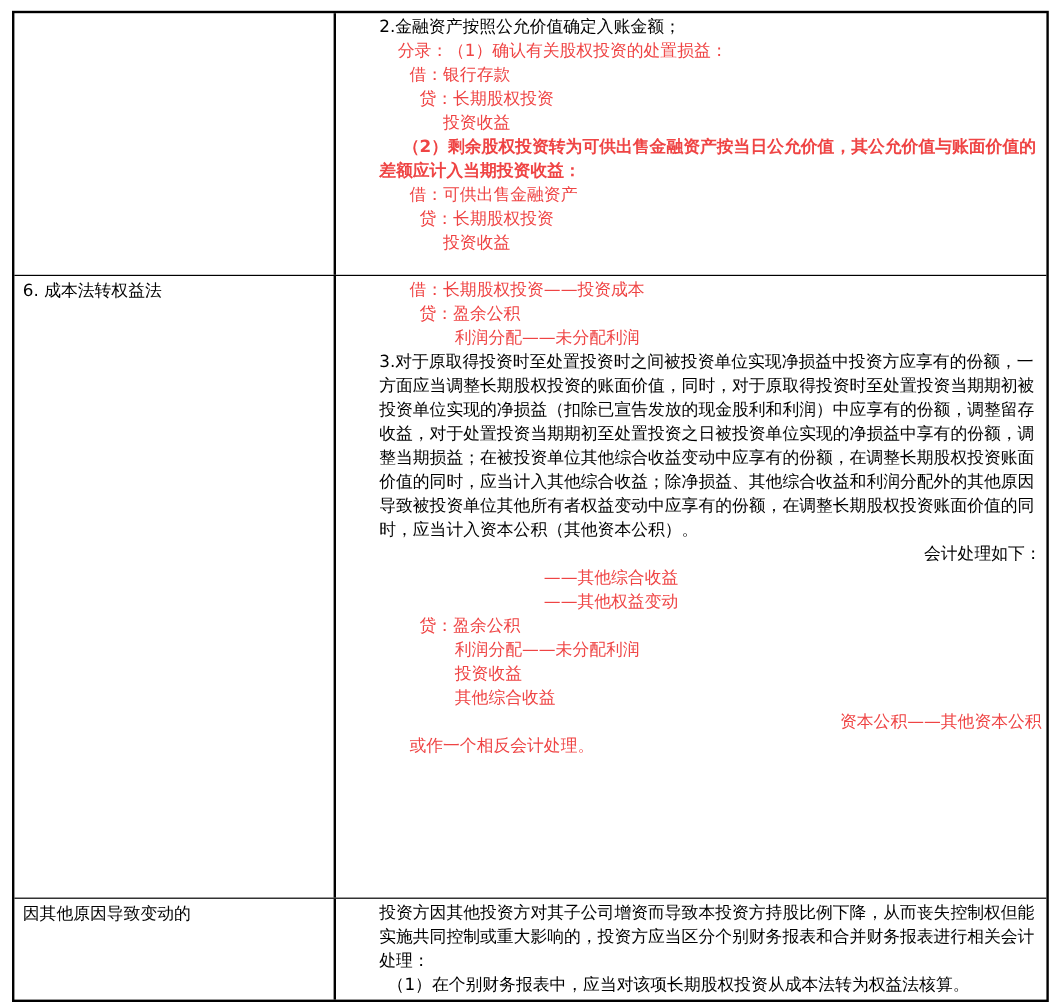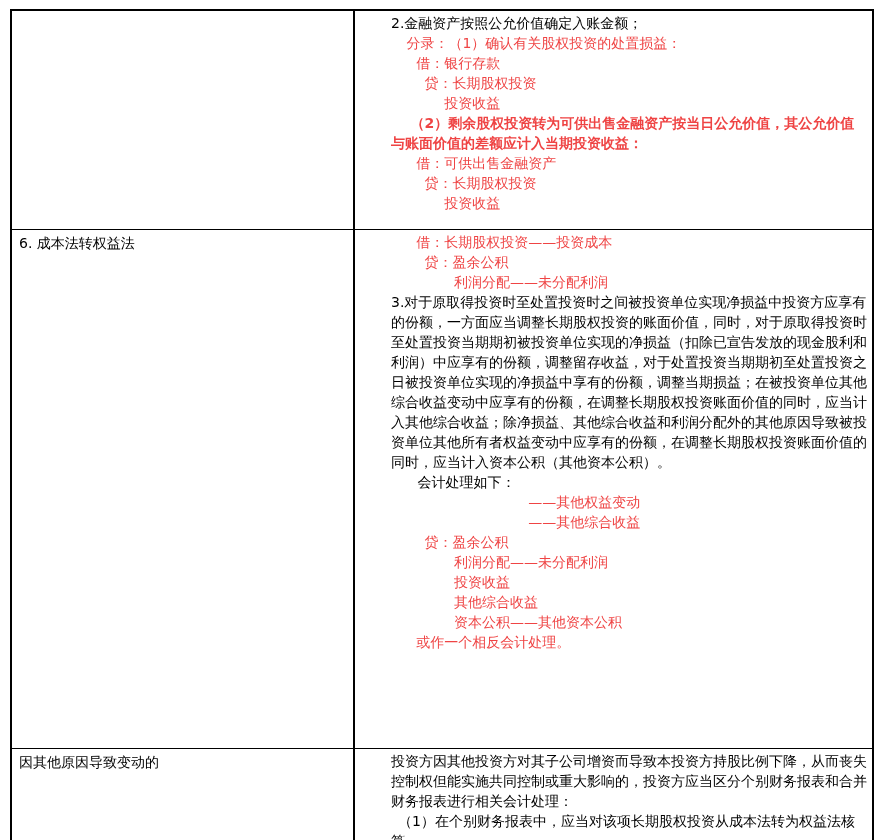--- a/index.html
+++ b/index.html
@@ -11,21 +11,21 @@
   .doc-table{
     position:absolute;left:10px;top:9px;width:864px;
     border:2px solid #000;box-sizing:border-box;background:#fff;
   }
   .row{display:flex;align-items:stretch;gap:32px;}
   .row + .row{border-top:1px solid #000;}
   .row:nth-child(1){min-height:218px;}
   .row:nth-child(2){min-height:518px;}
   .row:nth-child(3){min-height:77px;}
   .cell-l{
-    flex:none;width:343px;border-right:2px solid #000;
+    flex:none;width:268px;border-right:2px solid #000;
     padding:3px 4px 2px 7px;box-sizing:border-box;
   }
   .cell-r{
     flex:1;min-width:0;padding:2px 4px 2px 4px;box-sizing:border-box;
   }
   .label,.line{
     font-size:14px;line-height:20px;color:#000;
     word-break:break-all;white-space:normal;
   }
   .line.red{color:#ef4444;}
@@ -50,28 +50,28 @@
     </div>
     <div class="row">
       <div class="cell-l">
         <div class="label">6. 成本法转权益法</div>
       </div>
       <div class="cell-r">
         <div class="line red" style="padding-left: 1.8em;">借：长期股权投资——投资成本</div>
         <div class="line red" style="padding-left: 2.4em;">贷：盈余公积</div>
         <div class="line red" style="padding-left: 4.5em;">利润分配——未分配利润</div>
         <div class="line">3.对于原取得投资时至处置投资时之间被投资单位实现净损益中投资方应享有的份额，一方面应当调整长期股权投资的账面价值，同时，对于原取得投资时至处置投资当期期初被投资单位实现的净损益（扣除已宣告发放的现金股利和利润）中应享有的份额，调整留存收益，对于处置投资当期期初至处置投资之日被投资单位实现的净损益中享有的份额，调整当期损益；在被投资单位其他综合收益变动中应享有的份额，在调整长期股权投资账面价值的同时，应当计入其他综合收益；除净损益、其他综合收益和利润分配外的其他原因导致被投资单位其他所有者权益变动中应享有的份额，在调整长期股权投资账面价值的同时，应当计入资本公积（其他资本公积）。</div>
-        <div class="line" style="padding-left: 1.9em;">会计处理如下：</div>
+        <div class="line" style="padding-left: 1.9em; text-align: right;">会计处理如下：</div>
+        <div class="line red" style="padding-left: 9.8em;">——其他综合收益</div>
         <div class="line red" style="padding-left: 9.8em;">——其他权益变动</div>
-        <div class="line red" style="padding-left: 9.8em;">——其他综合收益</div>
         <div class="line red" style="padding-left: 2.4em;">贷：盈余公积</div>
         <div class="line red" style="padding-left: 4.5em;">利润分配——未分配利润</div>
         <div class="line red" style="padding-left: 4.5em;">投资收益</div>
         <div class="line red" style="padding-left: 4.5em;">其他综合收益</div>
-        <div class="line red" style="padding-left: 4.5em;">资本公积——其他资本公积</div>
+        <div class="line red" style="padding-left: 4.5em; text-align: right;">资本公积——其他资本公积</div>
         <div class="line red" style="padding-left: 1.8em;">或作一个相反会计处理。</div>
       </div>
     </div>
     <div class="row">
       <div class="cell-l">
         <div class="label">因其他原因导致变动的</div>
       </div>
       <div class="cell-r">
         <div class="line">投资方因其他投资方对其子公司增资而导致本投资方持股比例下降，从而丧失控制权但能实施共同控制或重大影响的，投资方应当区分个别财务报表和合并财务报表进行相关会计处理：</div>
         <div class="line" style="text-indent: 0.5em;">（1）在个别财务报表中，应当对该项长期股权投资从成本法转为权益法核算。</div>

